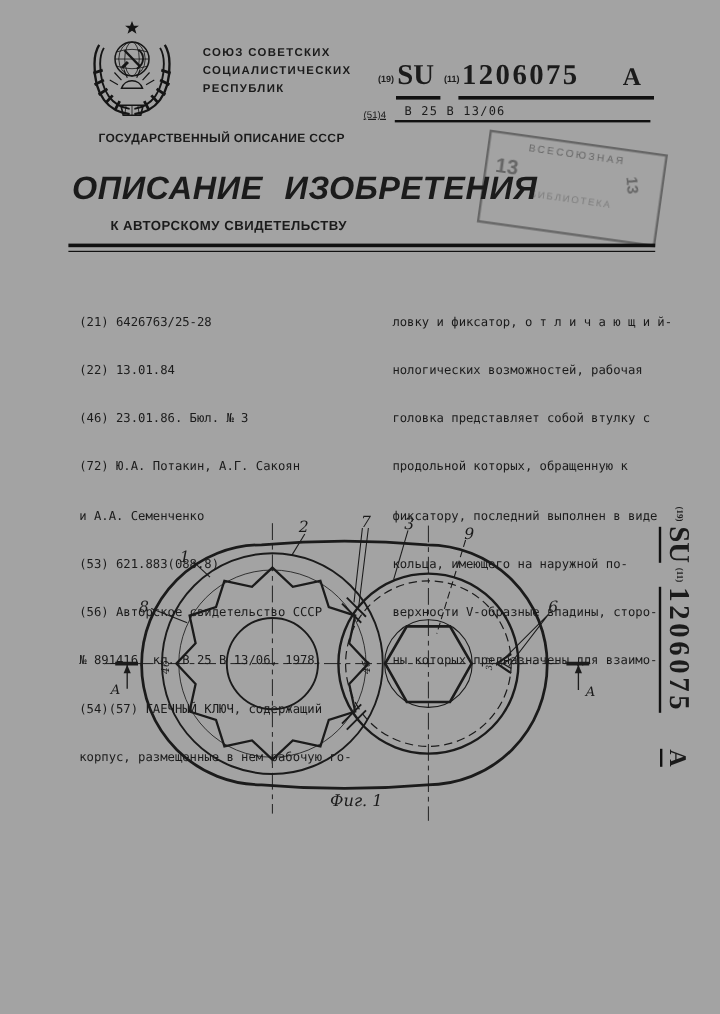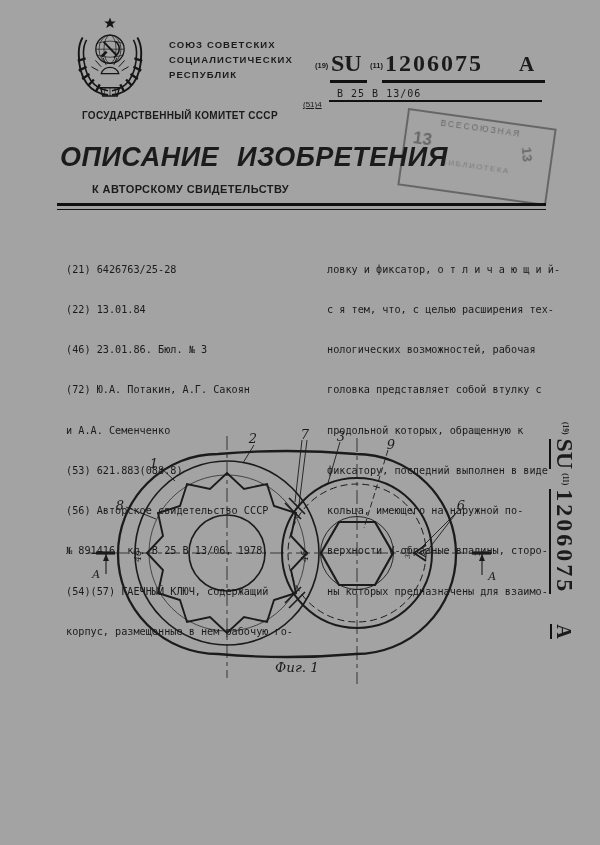--- a/index.html
+++ b/index.html
@@ -9,21 +9,21 @@
   
   .union-lines{left:169px;top:37px;font-size:9.5px;font-weight:bold;line-height:15px;letter-spacing:1.1px;}
   .committee{left:82px;top:109px;font-size:10px;font-weight:bold;line-height:13px;letter-spacing:.3px;}
   .small-code{font-size:7.5px;font-weight:bold;}
   .pub19{left:315px;top:61px;}
   .pub-su{left:331px;top:50px;font-family:"Liberation Serif",serif;font-weight:bold;font-size:24px;}
   .pub11{left:370px;top:61px;}
   .pub-num{left:385px;top:50px;font-family:"Liberation Serif",serif;font-weight:bold;font-size:24px;letter-spacing:2px;}
   .pub-kind{left:519px;top:52px;font-family:"Liberation Serif",serif;font-weight:bold;font-size:21px;}
   .rule{background:#111;}
-  .ipc-label{left:303px;top:100px;font-size:8px;text-decoration:underline;}
+  .ipc-label{left:303px;top:91px;font-size:8px;text-decoration:underline;}
   .ipc-val{left:337px;top:88px;font-family:"DejaVu Sans Mono",monospace;font-size:10px;letter-spacing:1px;}
   
   .stamp{left:402px;top:118px;width:150px;height:78px;border:2px solid #4d4d4d;transform:rotate(8deg);
          color:#4d4d4d;opacity:.7;filter:blur(.3px);padding:3px 7px;box-sizing:border-box;}
   .stamp .l1{font-size:8.5px;letter-spacing:2px;text-align:center;}
   .stamp .mid{display:flex;justify-content:space-between;align-items:center;margin-top:4px;}
   .stamp .n-left{font-size:17px;font-weight:bold;}
   .stamp .n-right{font-size:13px;font-weight:bold;transform:rotate(78deg);margin-right:10px;}
   .stamp .l2{font-size:8px;letter-spacing:1.5px;text-align:center;margin-top:5px;opacity:.65;}
   
@@ -74,21 +74,21 @@
     </g>
   </svg>
 
   <div class="abs union-lines">
     <div>СОЮЗ СОВЕТСКИХ</div>
     <div>СОЦИАЛИСТИЧЕСКИХ</div>
     <div>РЕСПУБЛИК</div>
   </div>
 
   <div class="abs committee">
-    <div>ГОСУДАРСТВЕННЫЙ КОМИТЕТ СССР</div>
+    <div>ГОСУДАРСТВЕННЫЙ ОПИСАНИЕ СССР</div>
   </div>
 
   <span class="abs small-code pub19">(19)</span>
   <span class="abs pub-su">SU</span>
   <span class="abs small-code pub11">(11)</span>
   <span class="abs pub-num">1206075</span>
   <span class="abs pub-kind">A</span>
   <div class="abs rule" style="left:330px;top:80px;width:37px;height:2.5px"></div>
   <div class="abs rule" style="left:382px;top:80px;width:163px;height:2.5px"></div>
   <span class="abs ipc-label">(51)4</span>
@@ -115,21 +115,20 @@
     <div>(72) Ю.А. Потакин, А.Г. Сакоян</div>
     <div>и А.А. Семенченко</div>
     <div>(53) 621.883(088.8)</div>
     <div>(56) Авторское свидетельство СССР</div>
     <div>№ 891416, кл. В 25 В 13/06, 1978.</div>
     <div>(54)(57) ГАЕЧНЫЙ КЛЮЧ, содержащий</div>
     <div>корпус, размещенные в нем рабочую го-</div>
   </div>
   <div class="abs col col-right">
     <div>ловку и фиксатор, о т л и ч а ю щ и й-</div>
-    <div>с я тем, что, с целью расширения тех-</div>
     <div>нологических возможностей, рабочая</div>
     <div>головка представляет собой втулку с</div>
     <div>продольной которых, обращенную к</div>
     <div>фиксатору, последний выполнен в виде</div>
     <div>кольца, имеющего на наружной по-</div>
     <div>верхности V-образные впадины, сторо-</div>
     <div>ны которых предназначены для взаимо-</div>
   </div>
 
   <div class="abs v-pub">

